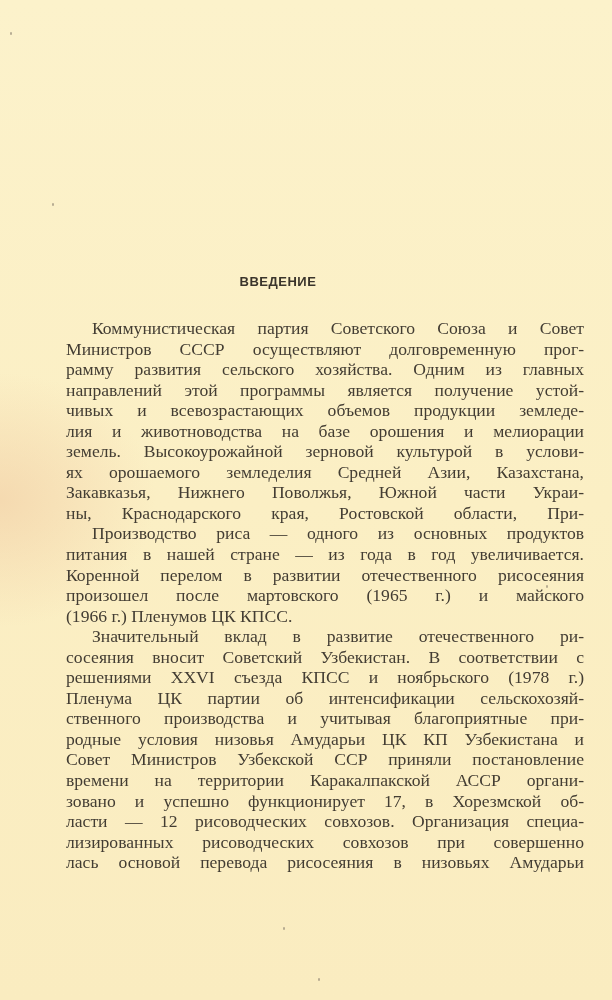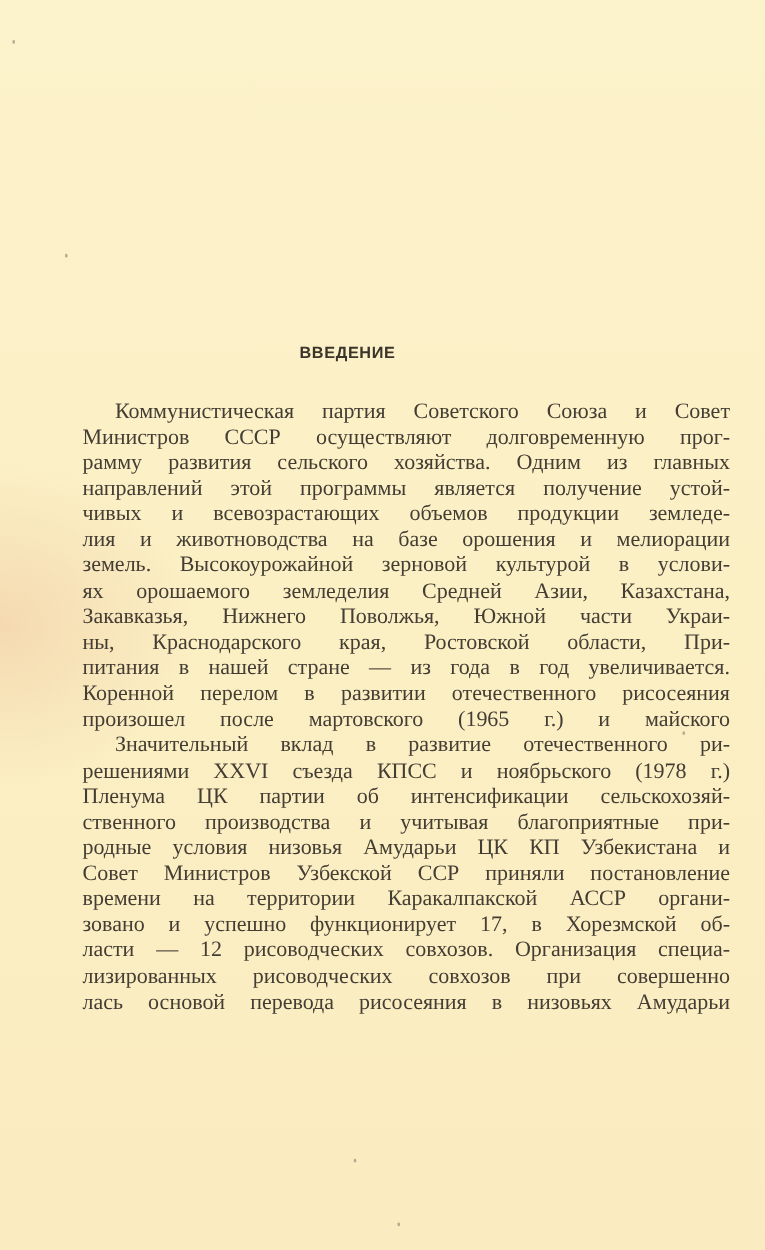--- a/index.html
+++ b/index.html
@@ -81,27 +81,30 @@
       <span class="line">направлений этой программы является получение устой-</span>
       <span class="line">чивых и всевозрастающих объемов продукции земледе-</span>
       <span class="line">лия и животноводства на базе орошения и мелиорации</span>
       <span class="line">земель. Высокоурожайной зерновой культурой в услови-</span>
       <span class="line">ях орошаемого земледелия Средней Азии, Казахстана,</span>
       <span class="line">Закавказья, Нижнего Поволжья, Южной части Украи-</span>
       <span class="line">ны, Краснодарского края, Ростовской области, При-</span>
     </div>
 
     <div>
+      <span class="line indent">Производство риса — одного из основных продуктов</span>
       <span class="line">питания в нашей стране — из года в год увеличивается.</span>
       <span class="line">Коренной перелом в развитии отечественного рисосеяния</span>
       <span class="line">произошел после мартовского (1965 г.) и майского</span>
+      <span class="line last">(1966 г.) Пленумов ЦК КПСС.</span>
     </div>
 
     <div>
       <span class="line indent">Значительный вклад в развитие отечественного ри-</span>
+      <span class="line">сосеяния вносит Советский Узбекистан. В соответствии с</span>
       <span class="line">решениями XXVI съезда КПСС и ноябрьского (1978 г.)</span>
       <span class="line">Пленума ЦК партии об интенсификации сельскохозяй-</span>
       <span class="line">ственного производства и учитывая благоприятные при-</span>
       <span class="line">родные условия низовья Амударьи ЦК КП Узбекистана и</span>
       <span class="line">Совет Министров Узбекской ССР приняли постановление</span>
       <span class="line">времени на территории Каракалпакской АССР органи-</span>
       <span class="line">зовано и успешно функционирует 17, в Хорезмской об-</span>
       <span class="line">ласти — 12 рисоводческих совхозов. Организация специа-</span>
       <span class="line">лизированных рисоводческих совхозов при совершенно</span>
       <span class="line">лась основой перевода рисосеяния в низовьях Амударьи</span>

